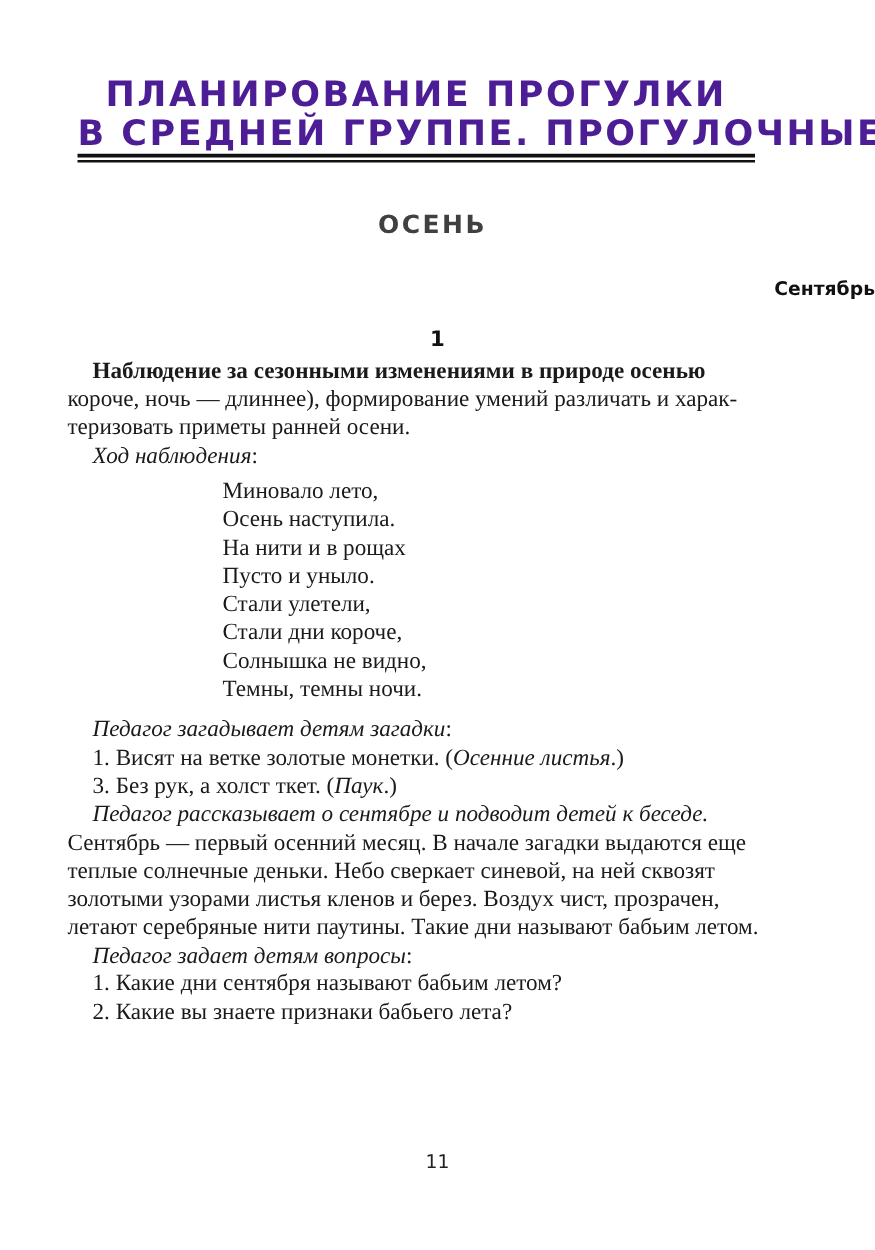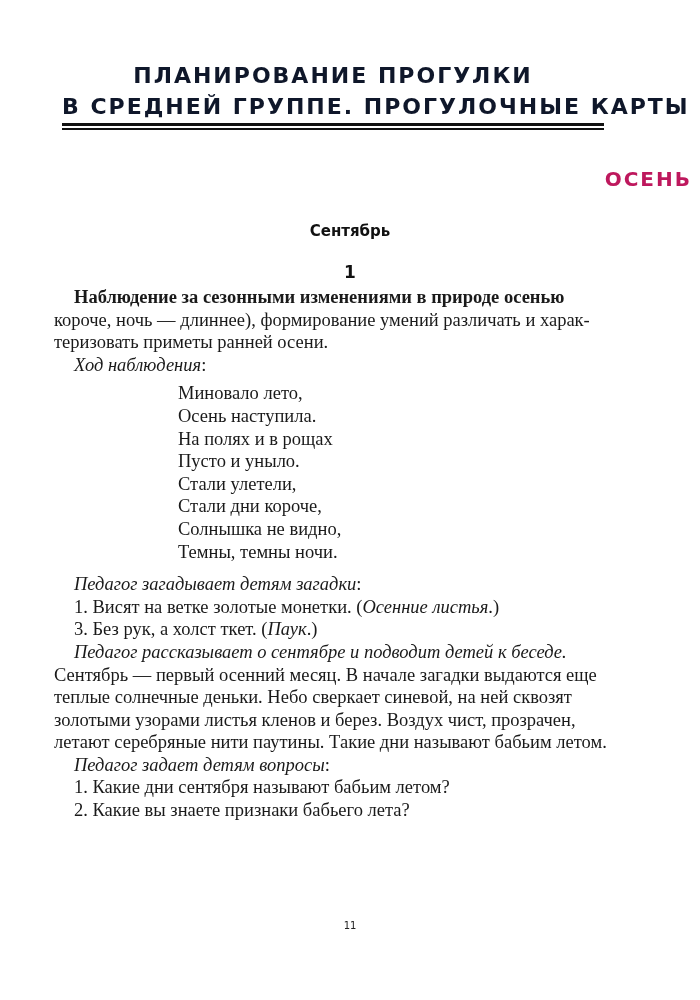--- a/index.html
+++ b/index.html
@@ -21,24 +21,24 @@
       height: 1000px;
     }
     .chapter-title {
       position: absolute;
       left: 62px;
       width: 542px;
       top: 60px;
       text-align: center;
       font-family: "DejaVu Sans", sans-serif;
       font-weight: bold;
-      font-size: 22px;
+      font-size: 28px;
       letter-spacing: 2px;
       line-height: 31px;
-      color: #0f172a;
+      color: #4c1d95;
       margin: 0;
     }
     .chapter-title span { display: block; white-space: nowrap; }
     .rule {
       position: absolute;
       left: 62px;
       width: 542px;
       top: 123px;
       height: 7px;
     }
@@ -47,33 +47,33 @@
       height: 3px; background: #111;
     }
     .rule .thin {
       position: absolute; left: 0; right: 0; top: 5px;
       height: 1.5px; background: #111;
     }
     .season-title {
       position: absolute;
       left: 0; width: 692px;
       top: 167px;
-      text-align: right;
+      text-align: center;
       font-family: "DejaVu Sans", sans-serif;
       font-weight: bold;
       font-size: 20px;
       letter-spacing: 2px;
-      color: #be185d;
+      color: #404040;
       margin: 0;
     }
     .month-title {
       position: absolute;
       left: 0; width: 700px;
       top: 222px;
-      text-align: center;
+      text-align: right;
       font-family: "DejaVu Sans", sans-serif;
       font-weight: bold;
       font-size: 15px;
       color: #111;
       margin: 0;
     }
     .card-number {
       position: absolute;
       left: 0; width: 700px;
       top: 262px;
@@ -107,21 +107,21 @@
       line-height: 22.6px;
     }
     .poem div { white-space: nowrap; }
     .nowrap { white-space: nowrap; }
     .page-number {
       position: absolute;
       left: 0; width: 700px;
       top: 920px;
       text-align: center;
       font-family: "DejaVu Sans", sans-serif;
-      font-size: 10px;
+      font-size: 15px;
       color: #222;
       margin: 0;
     }
   </style>
 </head>
 <body>
 
 <div class="page">
 
   <h1 class="chapter-title">
@@ -142,21 +142,21 @@
     <p class="heading-obs">Наблюдение за сезонными изменениями в природе осенью</p>
 
     <p class="nowrap">короче, ночь — длиннее), формирование умений различать и харак-</p>
     <p class="nowrap">теризовать приметы ранней осени.</p>
 
     <p class="indent"><em>Ход наблюдения</em><span>:</span></p>
 
     <div class="poem">
       <div>Миновало лето,</div>
       <div>Осень наступила.</div>
-      <div>На полях и в рощах</div>
+      <div>На нити и в рощах</div>
       <div>Пусто и уныло.</div>
       <div>Стали улетели,</div>
       <div>Стали дни короче,</div>
       <div>Солнышка не видно,</div>
       <div>Темны, темны ночи.</div>
     </div>
 
     <p class="indent"><em>Педагог загадывает детям загадки</em><span>:</span></p>
 
     <p class="indent nowrap"><span>1. Висят на ветке золотые монетки. (</span><em>Осенние листья</em><span>.)</span></p>

